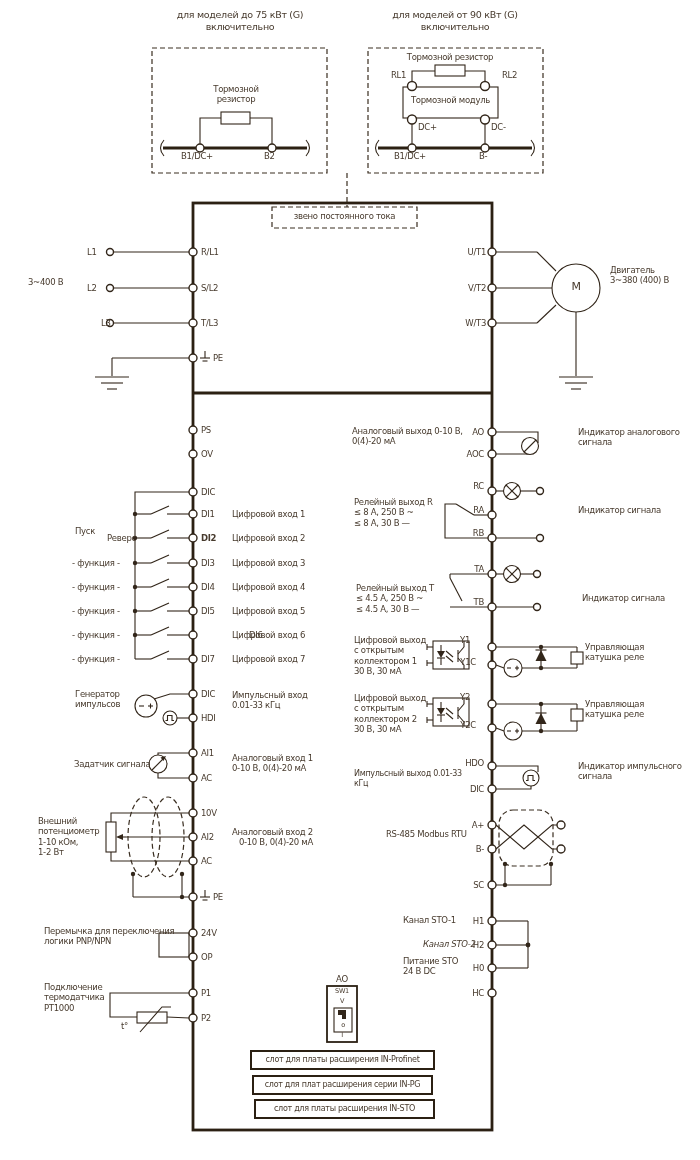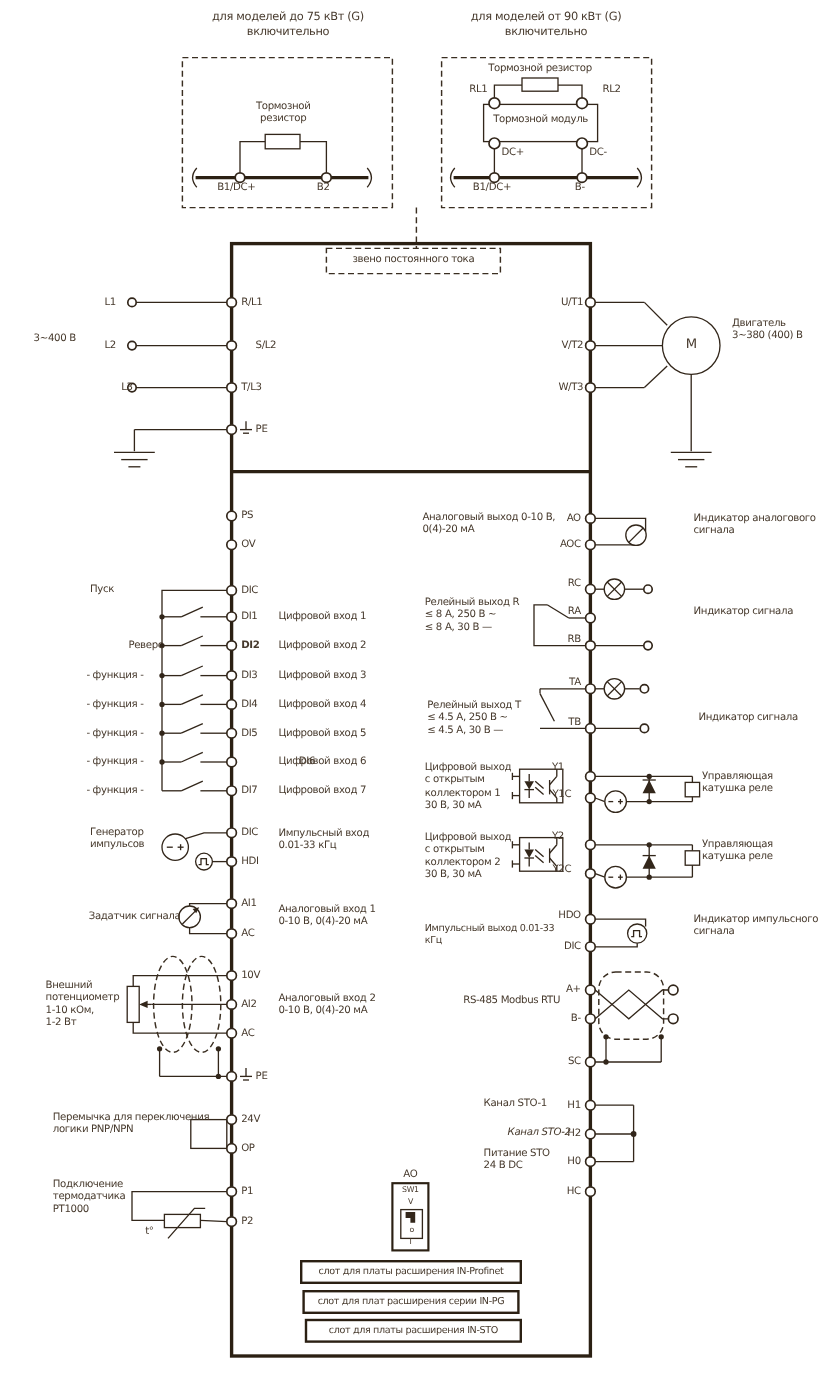--- a/index.html
+++ b/index.html
@@ -421,36 +421,36 @@
 <div class="lbl" style="left:491px;top:121.5px;">DC-</div>
 <div class="lbl" style="left:394px;top:150.5px;">B1/DC+</div>
 <div class="lbl" style="left:479px;top:150.5px;">B-</div>
 <div class="lbl c" style="left:272px;top:210.5px;width:145px;">звено постоянного тока</div>
 
 <div class="lbl" style="left:28px;top:277px;">3~400 В</div>
 <div class="lbl" style="left:87px;top:246.5px;">L1</div>
 <div class="lbl" style="left:87px;top:282.5px;">L2</div>
 <div class="lbl" style="left:87px;top:317.5px;padding-left:14px;">L3</div>
 <div class="lbl" style="left:201px;top:246.5px;">R/L1</div>
-<div class="lbl" style="left:213px;top:282.5px;">S/L2</div>
+<div class="lbl" style="left:201px;top:282.5px;">S/L2</div>
 <div class="lbl" style="left:201px;top:317.5px;">T/L3</div>
 <div class="lbl" style="left:213px;top:352.5px;">PE</div>
 
 <div class="lbl r" style="left:440px;top:246.5px;width:46px;">U/T1</div>
 <div class="lbl r" style="left:440px;top:282.5px;width:46px;">V/T2</div>
 <div class="lbl r" style="left:440px;top:317.5px;width:46px;">W/T3</div>
 <div class="lbl m c" style="left:568px;top:280px;width:16px;">M</div>
 <div class="lbl" style="left:610px;top:265px;">Двигатель
 3~380 (400) В</div>
 
 <div class="lbl" style="left:201px;top:424.5px;">PS</div>
 <div class="lbl" style="left:201px;top:448.5px;">OV</div>
 <div class="lbl" style="left:201px;top:486.5px;">DIC</div>
 
-<div class="lbl" style="left:75px;top:486px;">Пуск</div>
+<div class="lbl" style="left:75px;top:526px;">Пуск</div>
 <div class="lbl" style="left:75px;top:532.5px;padding-left:32px;">Реверс</div>
 <div class="lbl" style="left:72px;top:557.5px;">- функция -</div>
 <div class="lbl" style="left:72px;top:581.5px;">- функция -</div>
 <div class="lbl" style="left:72px;top:605.5px;">- функция -</div>
 <div class="lbl" style="left:72px;top:629.5px;">- функция -</div>
 <div class="lbl" style="left:72px;top:653.5px;">- функция -</div>
 
 <div class="lbl" style="left:201px;top:508.5px;">DI1</div>
 <div class="lbl" style="left:201px;top:532.5px;font-weight:bold;">DI2</div>
 <div class="lbl" style="left:201px;top:557.5px;">DI3</div>
@@ -480,21 +480,21 @@
 <div class="lbl" style="left:232px;top:753px;">Аналоговый вход 1
 0-10 В, 0(4)-20 мА</div>
 
 <div class="lbl" style="left:38px;top:816px;">Внешний
 потенциометр
 1-10 кОм,
 1-2 Вт</div>
 <div class="lbl" style="left:201px;top:807.5px;">10V</div>
 <div class="lbl" style="left:201px;top:831.5px;">AI2</div>
 <div class="lbl" style="left:201px;top:855.5px;">AC</div>
-<div class="lbl" style="left:232px;top:827px;">Аналоговый вход 2
+<div class="lbl" style="left:232px;top:827px;text-align:right;">Аналоговый вход 2
 0-10 В, 0(4)-20 мА</div>
 <div class="lbl" style="left:213px;top:891.5px;">PE</div>
 
 <div class="lbl" style="left:44px;top:926px;">Перемычка для переключения
 логики PNP/NPN</div>
 <div class="lbl" style="left:201px;top:927.5px;">24V</div>
 <div class="lbl" style="left:201px;top:951.5px;">OP</div>
 
 <div class="lbl" style="left:44px;top:982px;">Подключение
 термодатчика

